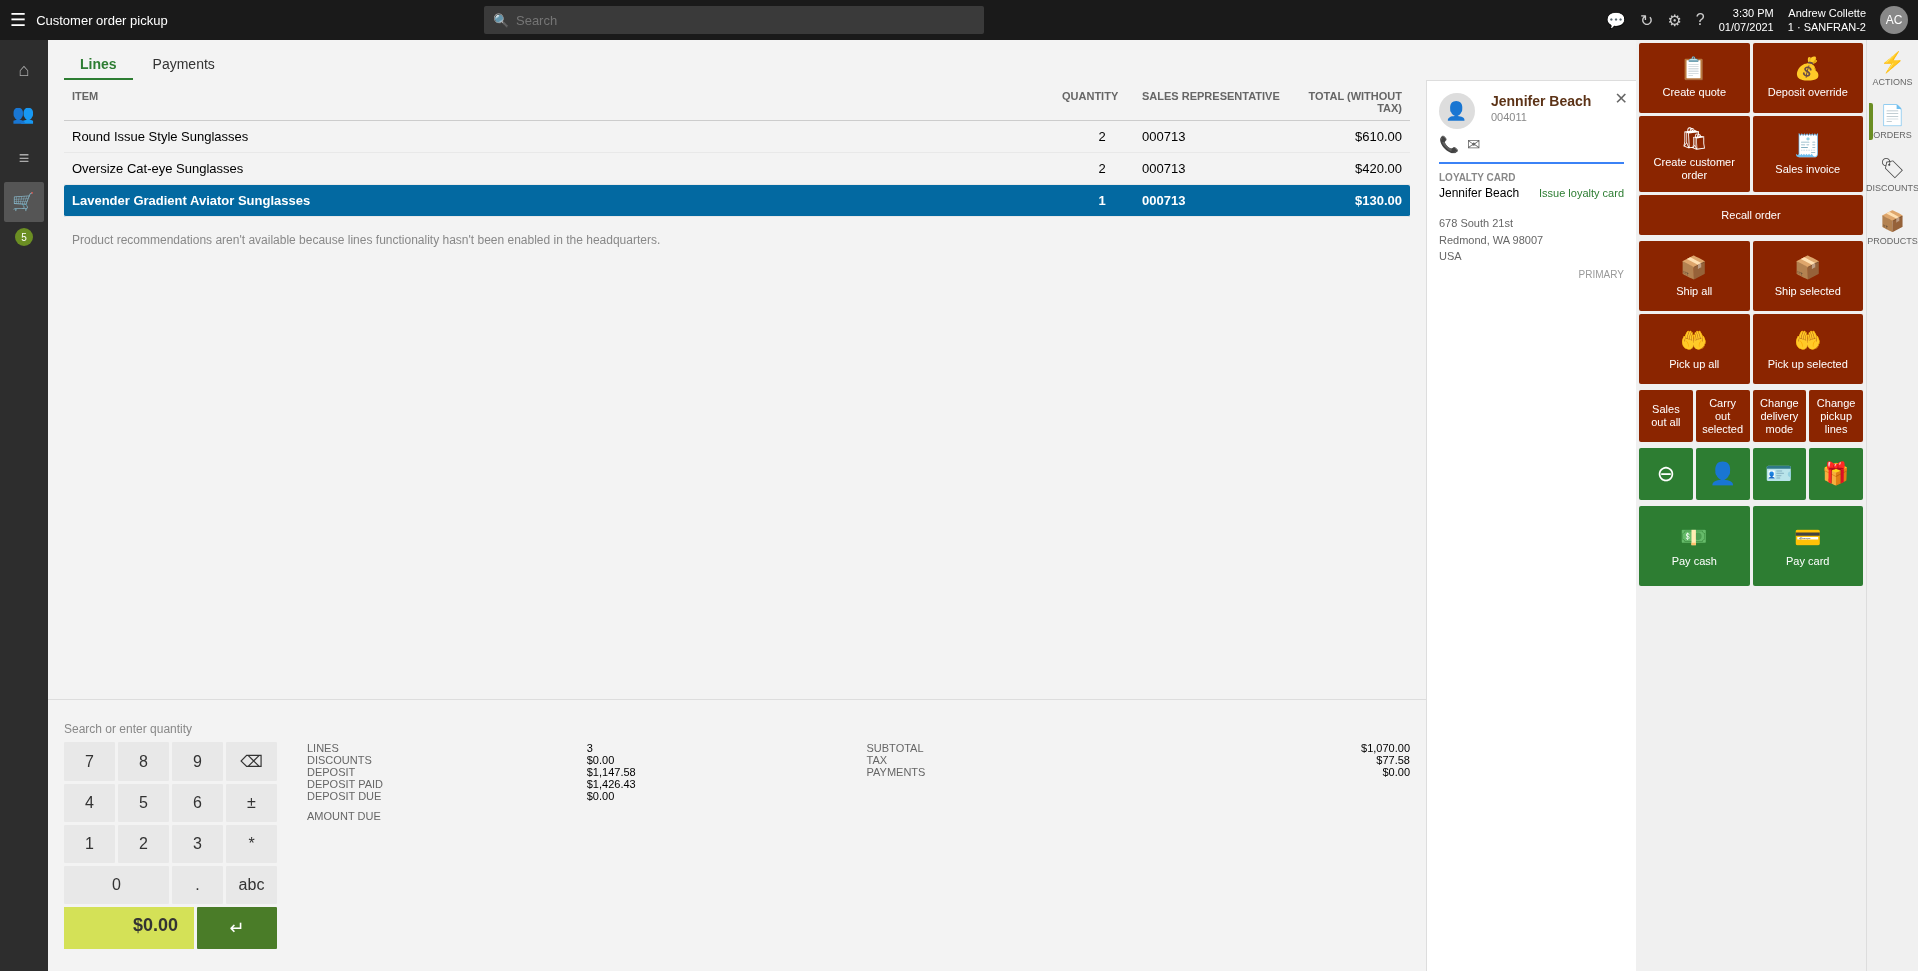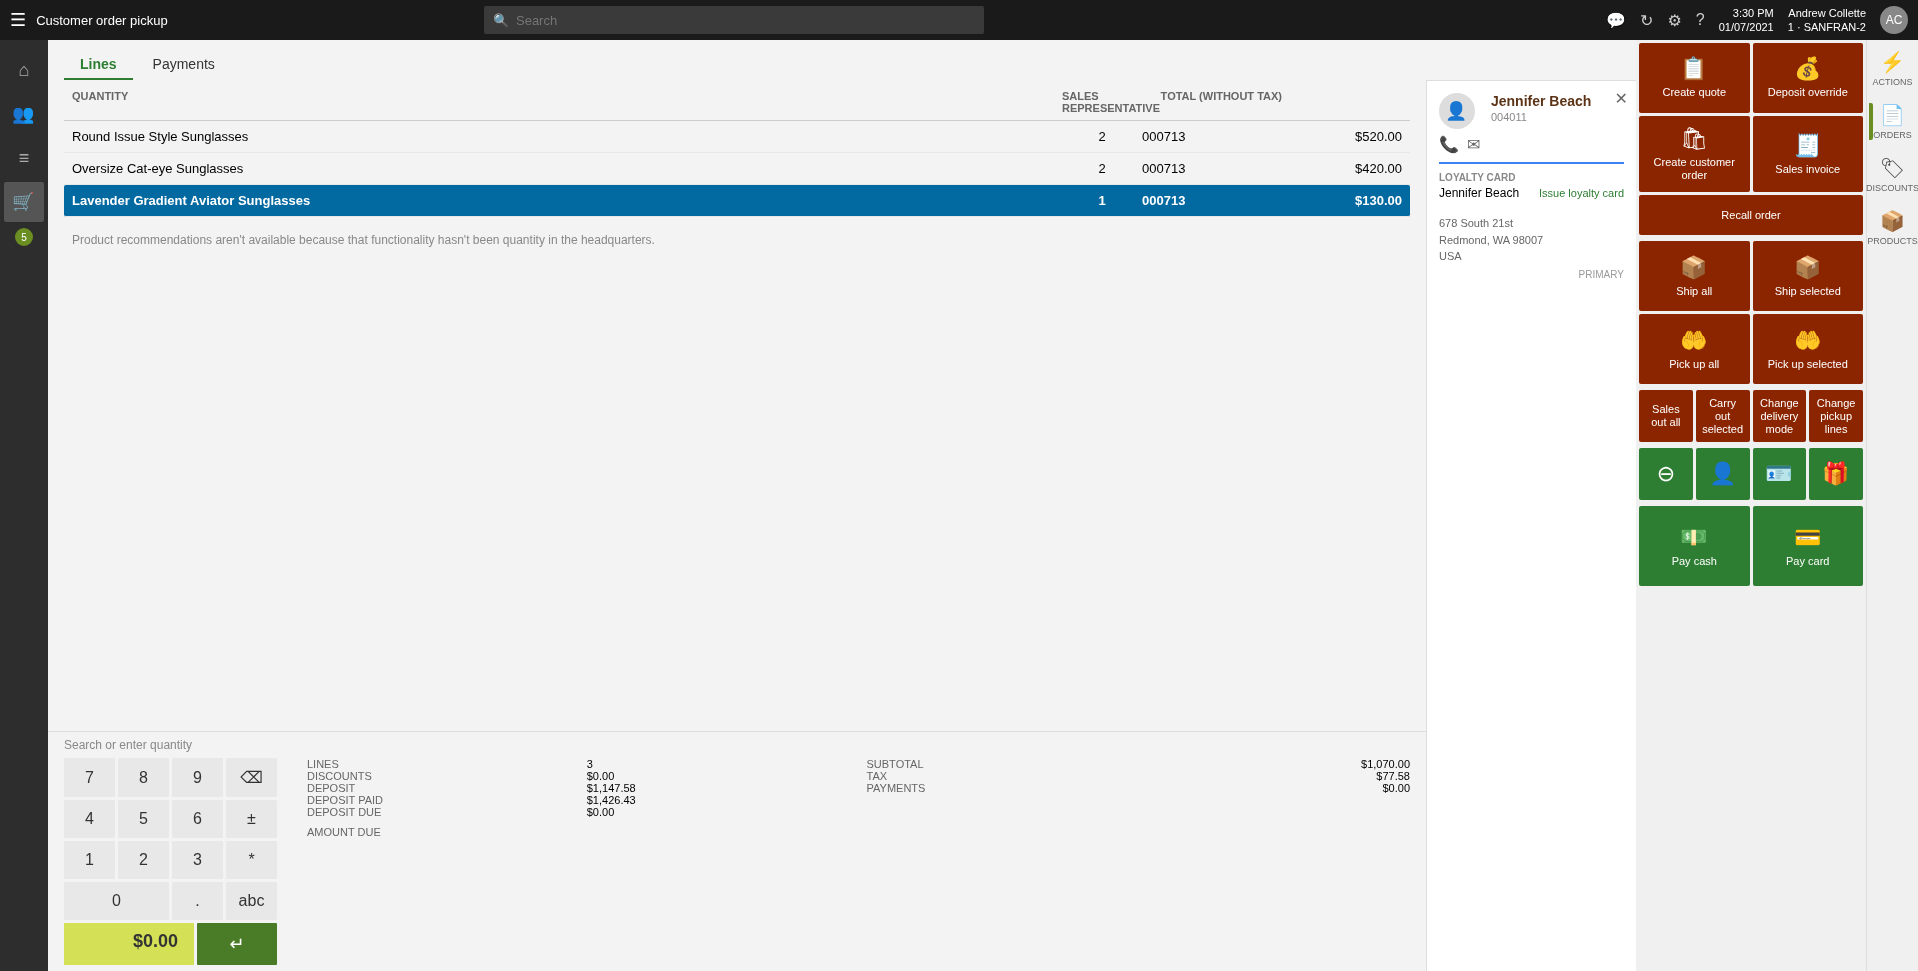--- a/index.html
+++ b/index.html
@@ -288,21 +288,21 @@
       flex-shrink: 0;
     }
     .bottom-left {
       flex: 1;
       display: flex;
       flex-direction: column;
     }
     .numpad-wrapper {
       display: flex;
       flex-direction: column;
-      padding: 6px 16px;
+      padding: 22px 16px;
       border-top: 1px solid #ddd;
       margin-top: 40px;
     }
   </style>
 </head>
 <body>
 
 <div class="topbar">
   <span class="topbar-hamburger">☰</span>
   <span class="topbar-title">Customer order pickup</span>
@@ -347,45 +347,46 @@
         <div class="tab active">Lines</div>
         <div class="tab">Payments</div>
       </div>
 
       <div class="order-and-customer">
 
         <div class="order-part">
           <div class="order-section">
 
             <div class="table-header">
+              <span>ITEM</span>
               <span>QUANTITY</span>
               <span>SALES REPRESENTATIVE</span>
               <span style="text-align:right">TOTAL (WITHOUT TAX)</span>
             </div>
 
             <div class="table-row">
               <span class="item-name">Round Issue Style Sunglasses</span>
               <span class="qty">2</span>
               <span>000713</span>
-              <span class="total">$520.00</span>
+              <span class="total">$610.00</span>
             </div>
             <div class="table-row">
               <span class="item-name">Oversize Cat-eye Sunglasses</span>
               <span class="qty">2</span>
               <span>000713</span>
               <span class="total">$420.00</span>
             </div>
             <div class="table-row selected">
               <span class="item-name">Lavender Gradient Aviator Sunglasses</span>
               <span class="qty">1</span>
               <span>000713</span>
               <span class="total">$130.00</span>
             </div>
 
-            <div class="rec-note">Product recommendations aren't available because that functionality hasn't been quantity in the headquarters.</div>
+            <div class="rec-note">Product recommendations aren't available because lines functionality hasn't been enabled in the headquarters.</div>
           </div>
 
           <div class="bottom-part">
             <div class="bottom-left">
 
               <div class="numpad-wrapper">
                 <div class="search-qty">Search or enter quantity</div>
                 <div style="display:flex; gap:10px; align-items:flex-start;">
                   <div>
                     <div class="numpad">

